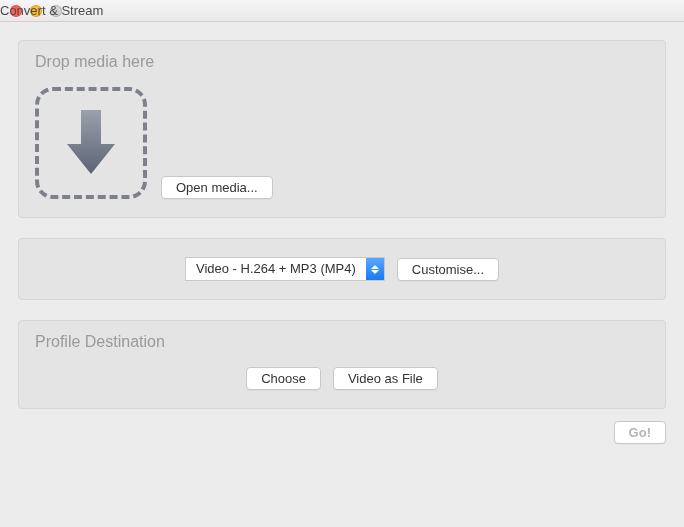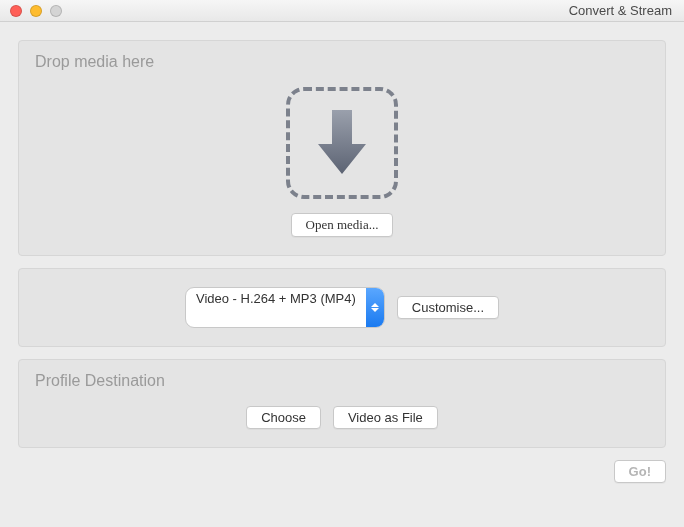--- a/index.html
+++ b/index.html
@@ -30,49 +30,48 @@
       height: 12px;
       border-radius: 50%;
       border: 0.5px solid rgba(0,0,0,0.15);
     }
     .light.close { background: #ff5f57; }
     .light.min { background: #febc2e; }
     .light.zoom { background: #d4d4d4; }
     .title {
       position: absolute;
       left: 0; right: 12px;
-      text-align: right;
+      text-align: left;
       font-size: 13px;
       color: #4a4a4a;
       pointer-events: none;
     }
     .content {
       padding: 18px 18px 12px 18px;
       display: flex;
       flex-direction: column;
-      gap: 12px;
+      gap: 20px;
     }
     .panel {
       background: #e4e4e4;
       border: 1px solid #d6d6d6;
       border-radius: 4px;
       padding: 12px 16px 16px 16px;
     }
     .panel-title {
       font-size: 16px;
       color: #9a9a9a;
       margin-bottom: 10px;
     }
     .dropzone {
       display: flex;
-      flex-direction: column;
-      align-items: center;
+      flex-direction: row;
+      align-items: flex-end;
       gap: 14px;
       padding: 6px 0 2px 0;
-      font-family: Liberation Serif, serif;
     }
     .drop-target {
       width: 112px;
       height: 112px;
       border: 4px dashed #7c818c;
       border-radius: 18px;
       display: flex;
       align-items: center;
       justify-content: center;
     }
@@ -98,22 +97,22 @@
       justify-content: center;
       align-items: center;
       gap: 12px;
       padding: 6px 0 2px 0;
     }
     .mac-select {
       display: flex;
       align-items: stretch;
       background: #ffffff;
       border: 1px solid #c8c8c8;
-      border-radius: 9px;
-      height: 41px;
+      border-radius: 0;
+      height: 24px;
       overflow: hidden;
       cursor: pointer;
     }
     .mac-select .sel-label {
       padding: 3px 10px 3px 10px;
       font-size: 13px;
       color: #333;
       white-space: nowrap;
     }
     .mac-select .sel-stepper {

